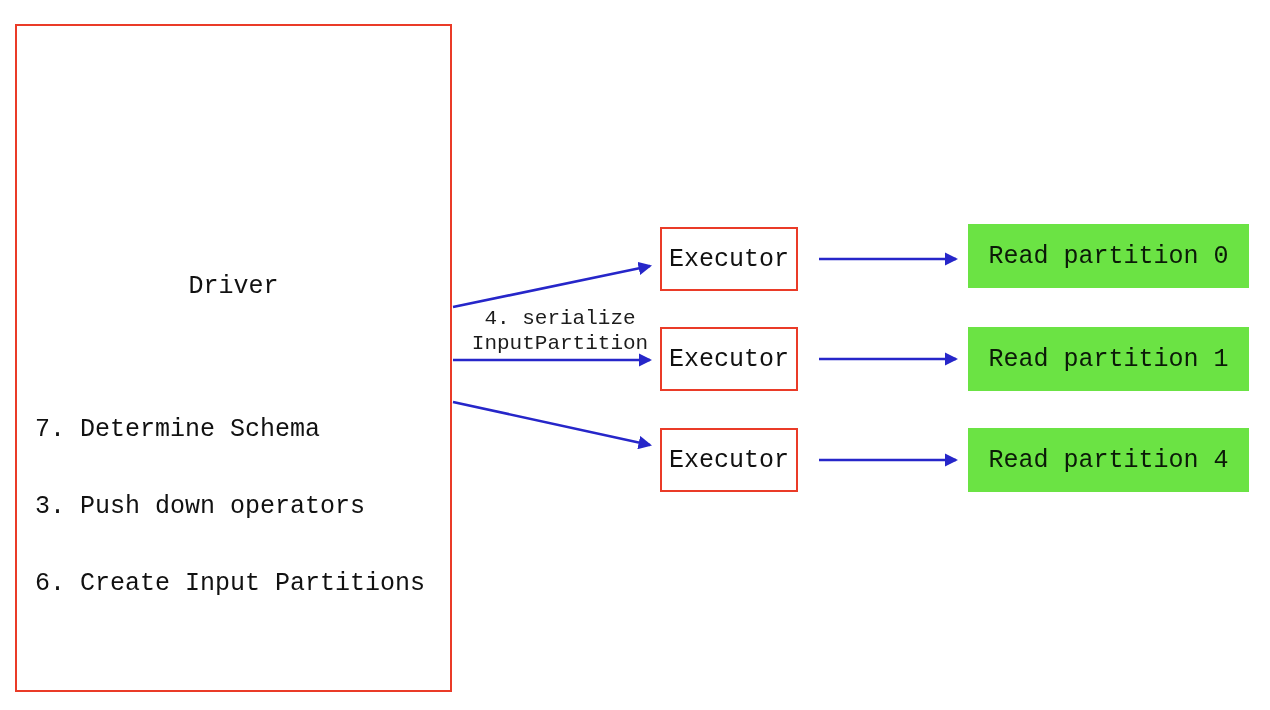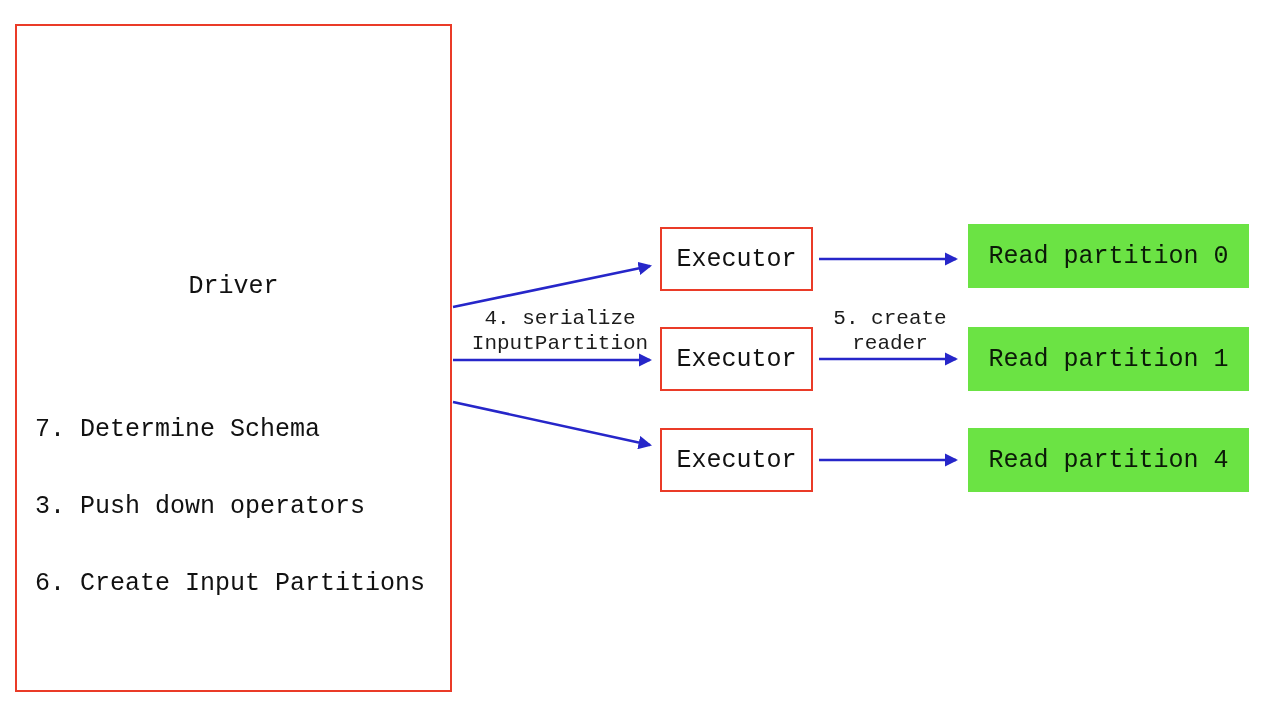--- a/index.html
+++ b/index.html
@@ -53,21 +53,21 @@
     left: 18px; top: 340px;
     font-size: 25px;
     line-height: 25.6px;
     white-space: pre;
     color: var(--text);
   }
 
   .executor-box {
     position: absolute;
     left: 660px;
-    width: 153px; height: 64px;
+    width: 138px; height: 64px;
     border: 2px solid var(--box-border);
     background: var(--background);
     display: flex;
     align-items: center;
     justify-content: center;
     font-size: 25px;
     color: var(--text);
   }
   .executor-0 { top: 227px; }
   .executor-1 { top: 327px; }
@@ -143,18 +143,14 @@
     <span>Read partition 1</span>
   </div>
   <div class="partition-box partition-2 mono">
     <span>Read partition 4</span>
   </div>
 
   <div class="edge-label label-serialize serif">
     <div>4. serialize</div>
     <div>InputPartition</div>
   </div>
-  <div class="edge-label label-reader serif">
-    <div>5. create</div>
-    <div>reader</div>
-  </div>
 
 </div>
 
 </body></html>

